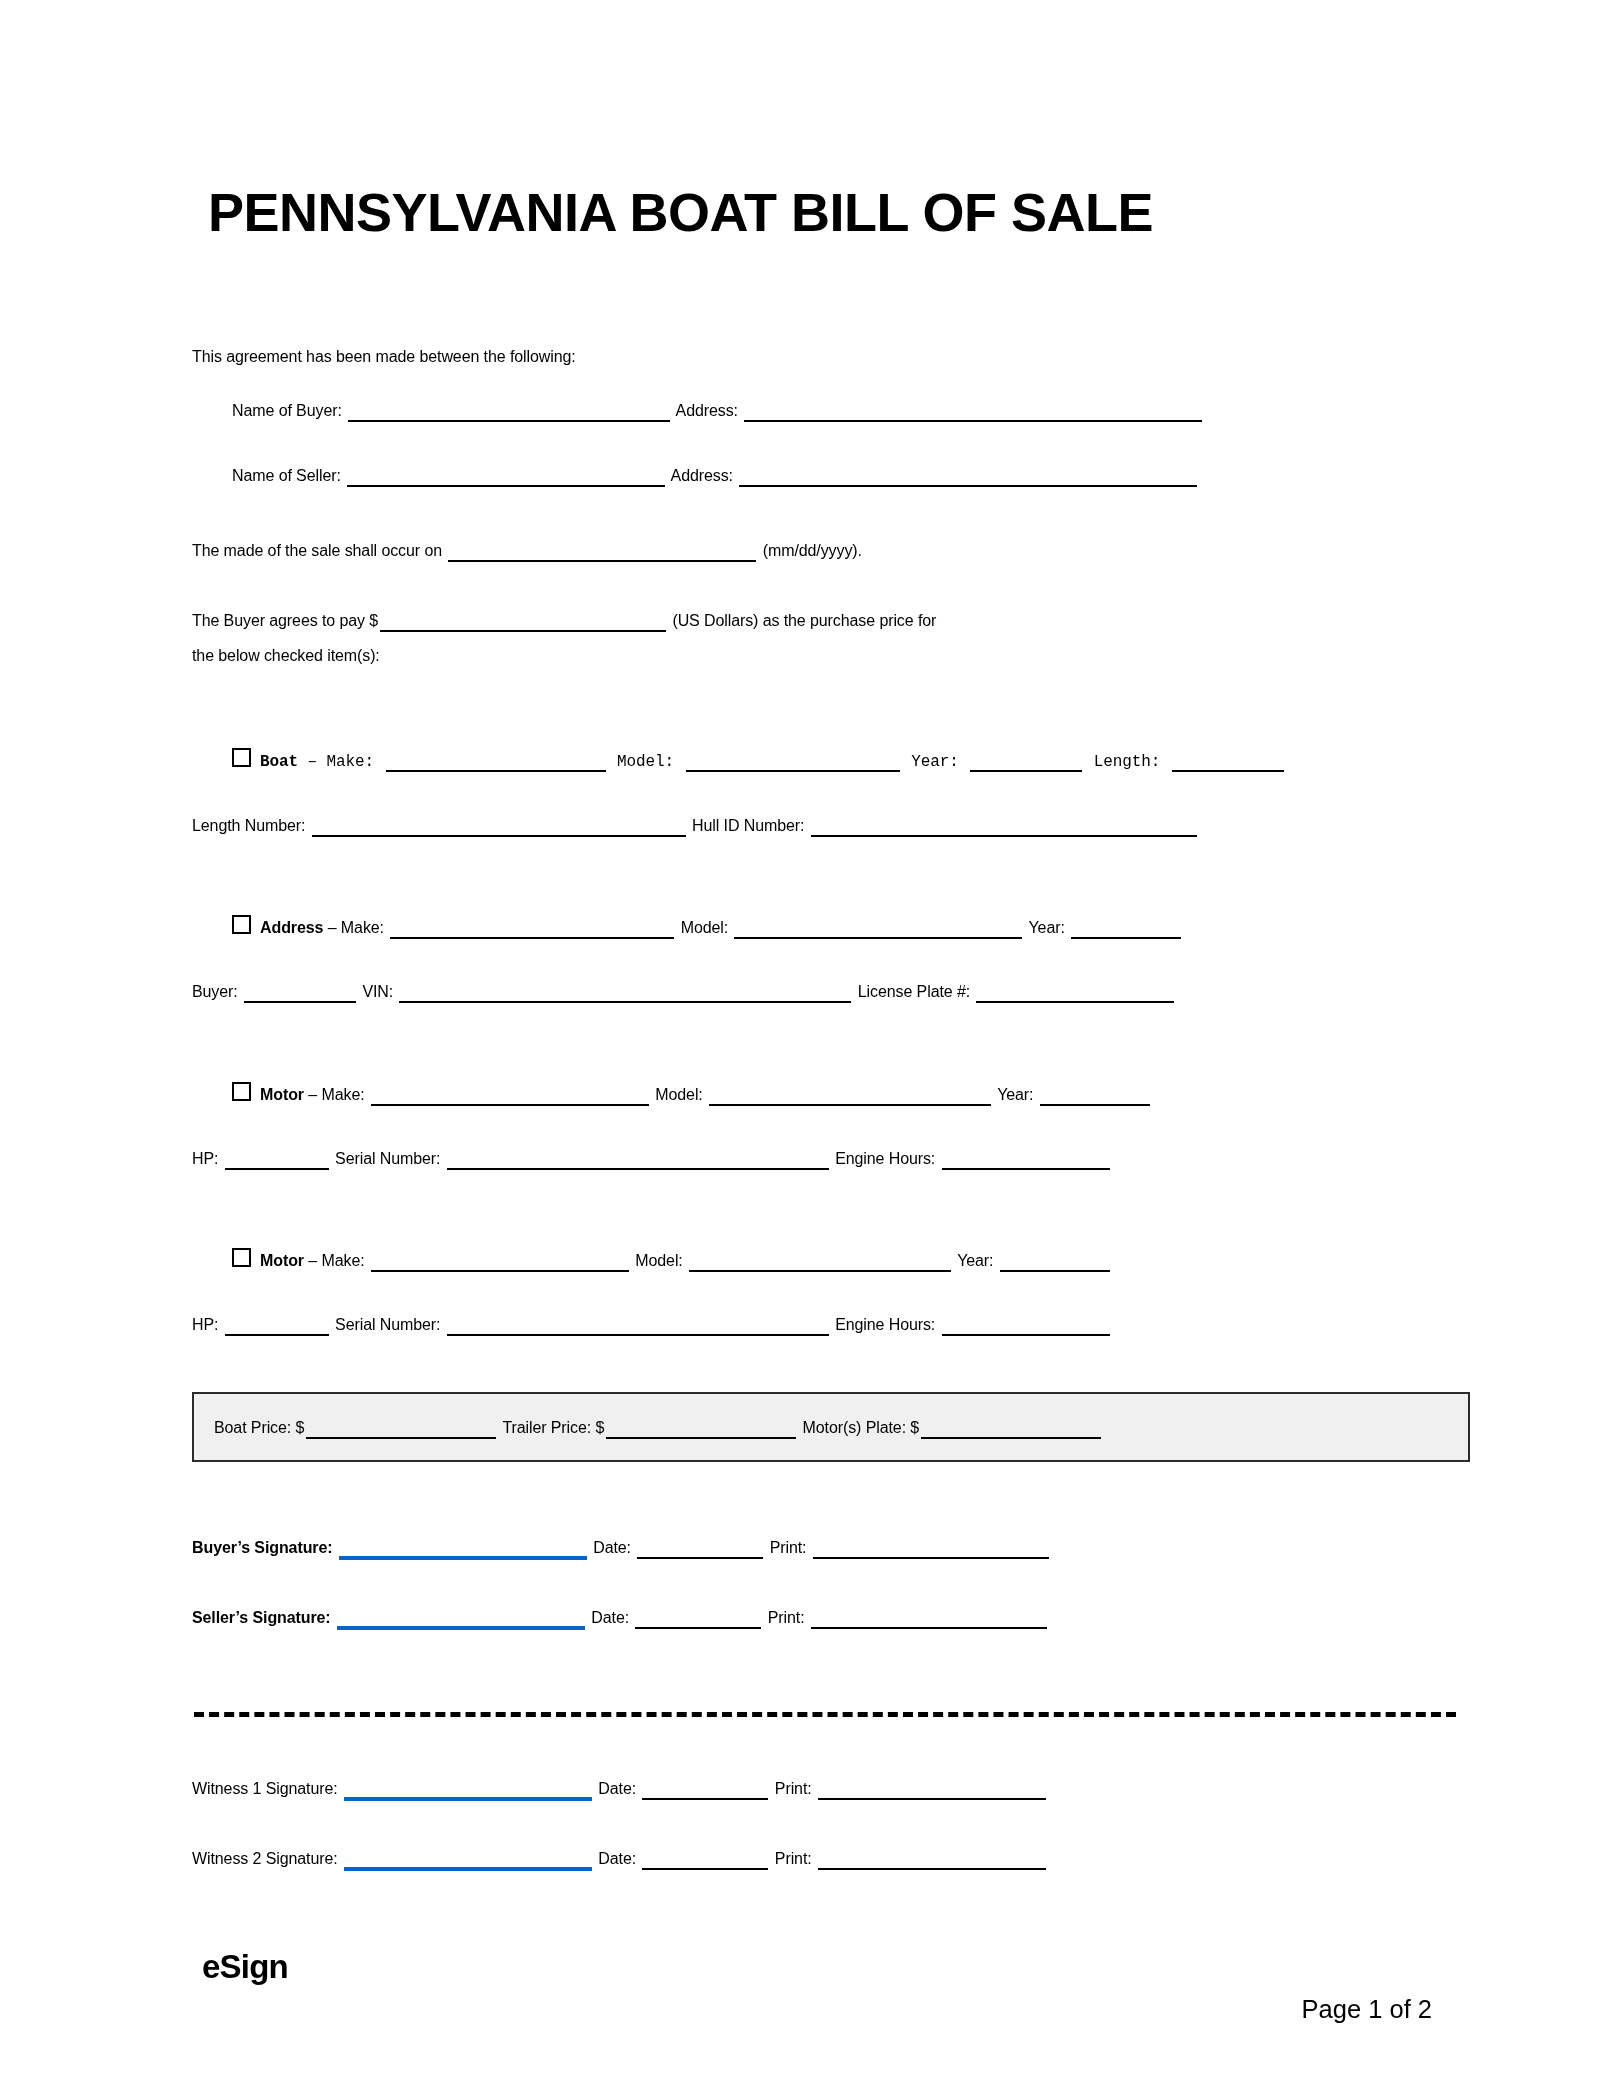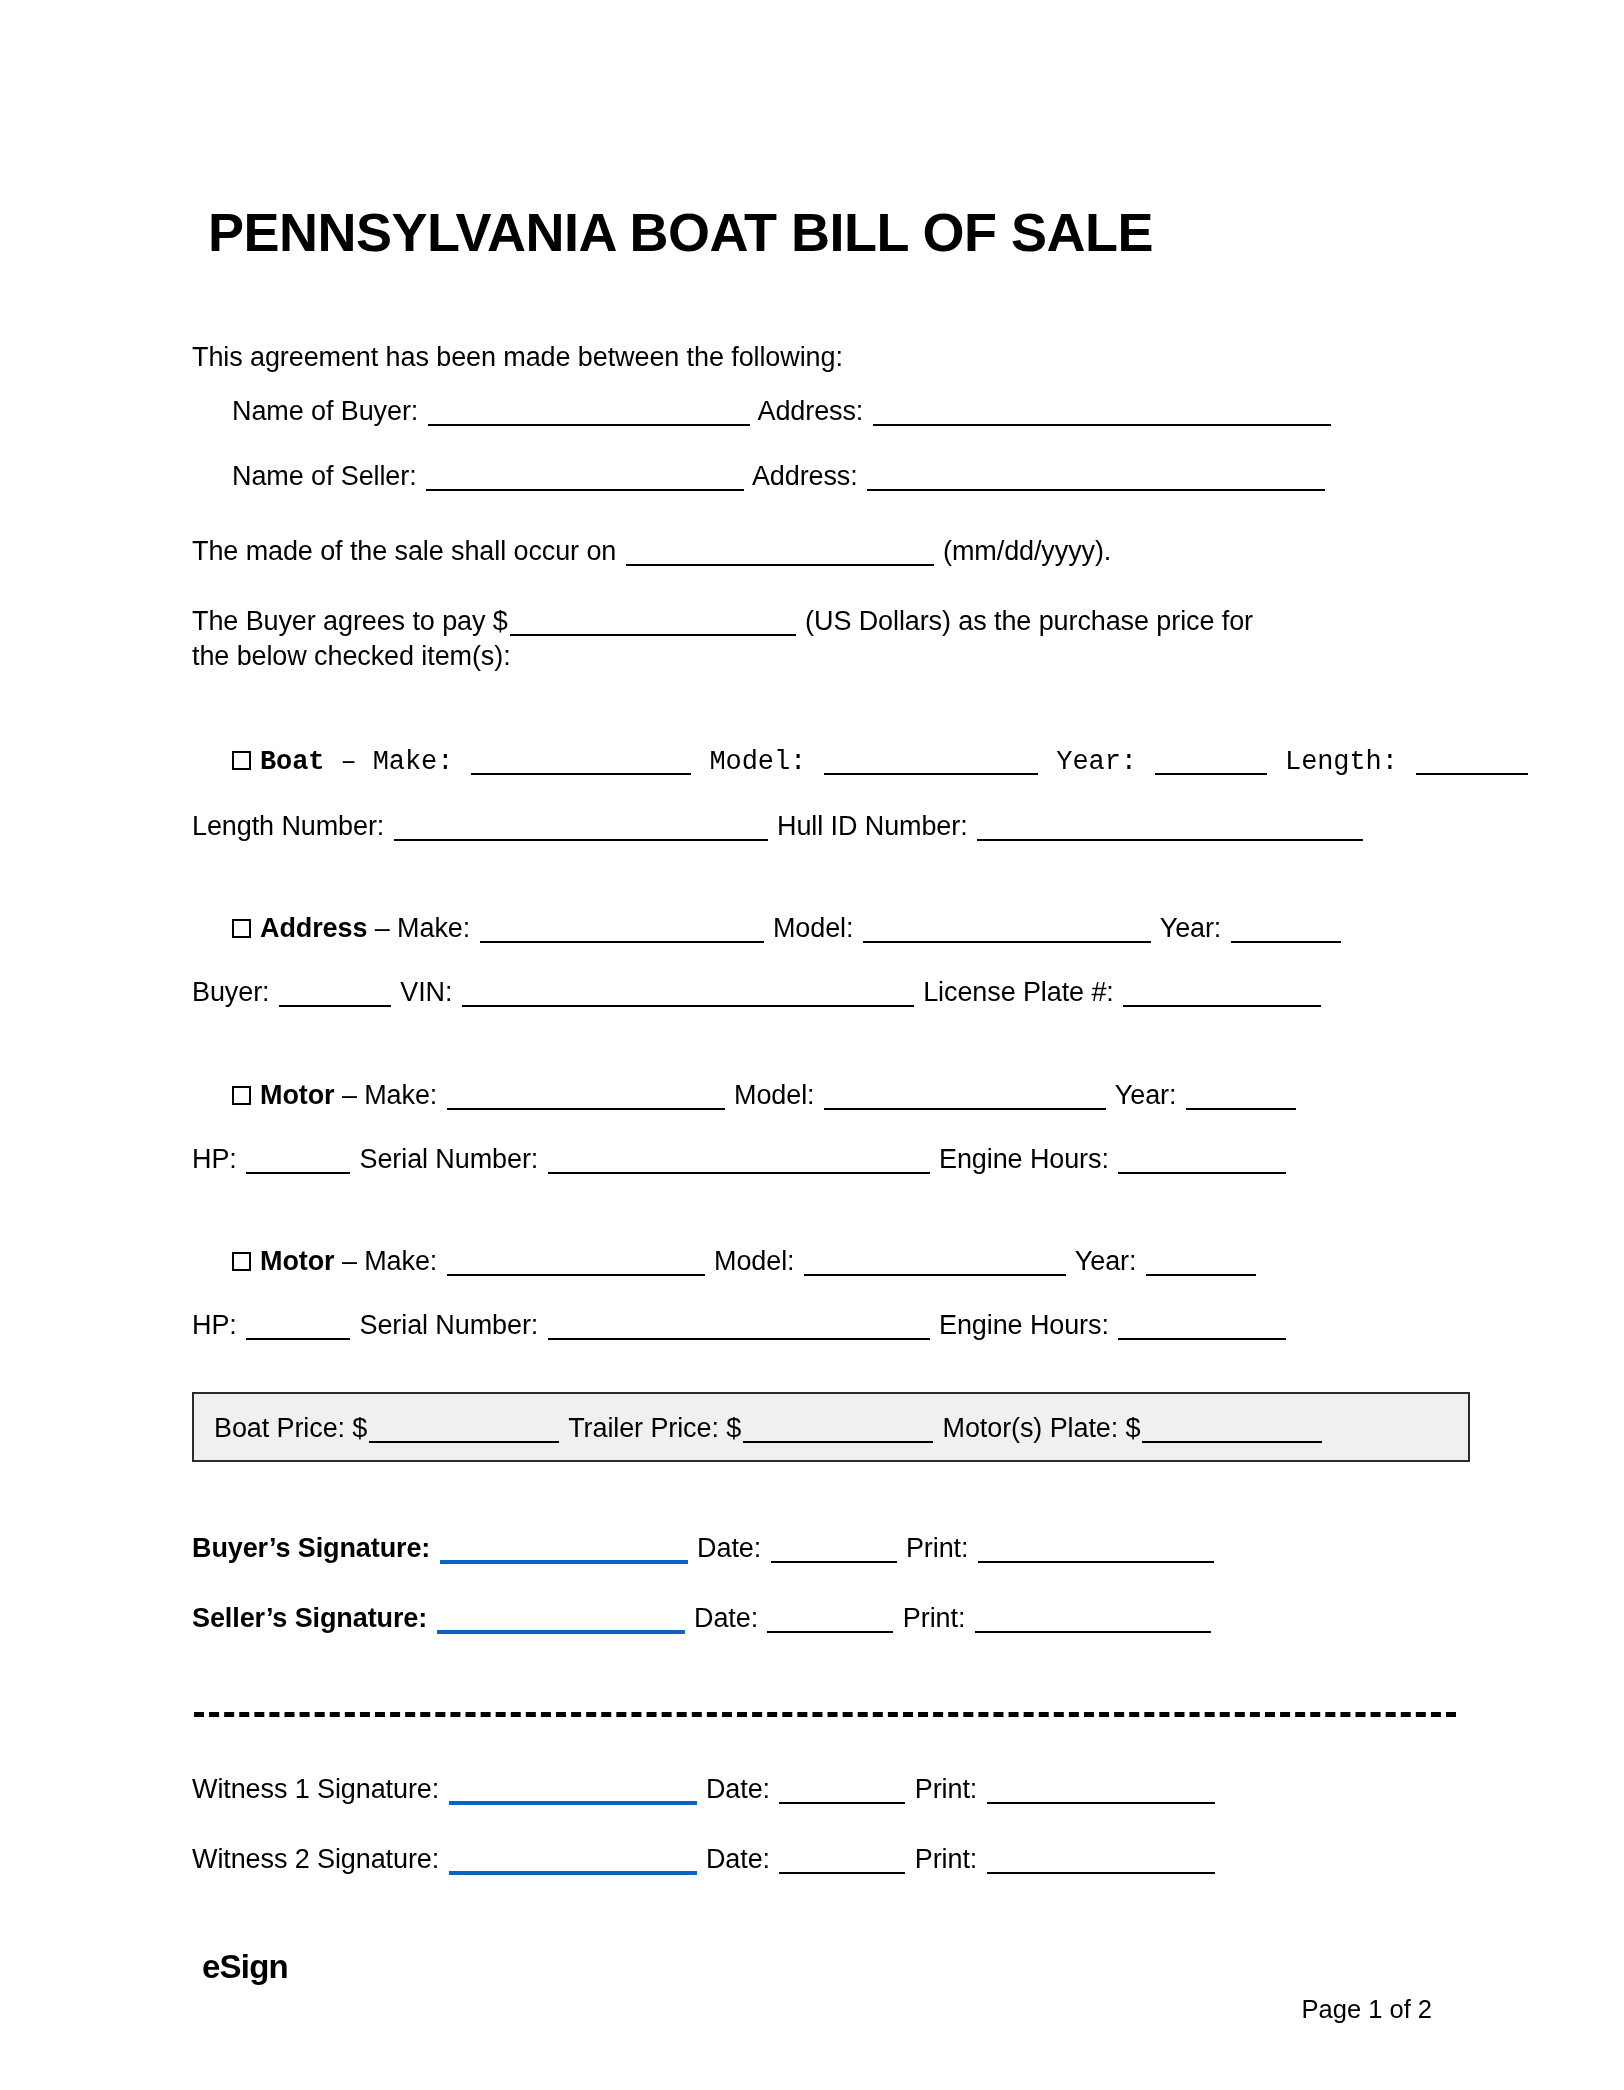--- a/index.html
+++ b/index.html
@@ -33,27 +33,26 @@
   
   .doc-title {
     position: absolute;
     left: 16px;
     top: 185px;
     font-size: 54px;
     font-weight: bold;
     letter-spacing: -0.5px;
     white-space: nowrap;
     line-height: 1;
-    margin-top: 20px;
   }
 
   
   .row {
     position: absolute;
-    font-size: 27px;
+    font-size: 16px;
     line-height: 34px;
     white-space: nowrap;
     letter-spacing: -0.1px;
   }
   .row.indent { left: 40px; }
   .row.flush  { left: 0px; }
 
   .b { font-weight: bold; }
 
   

